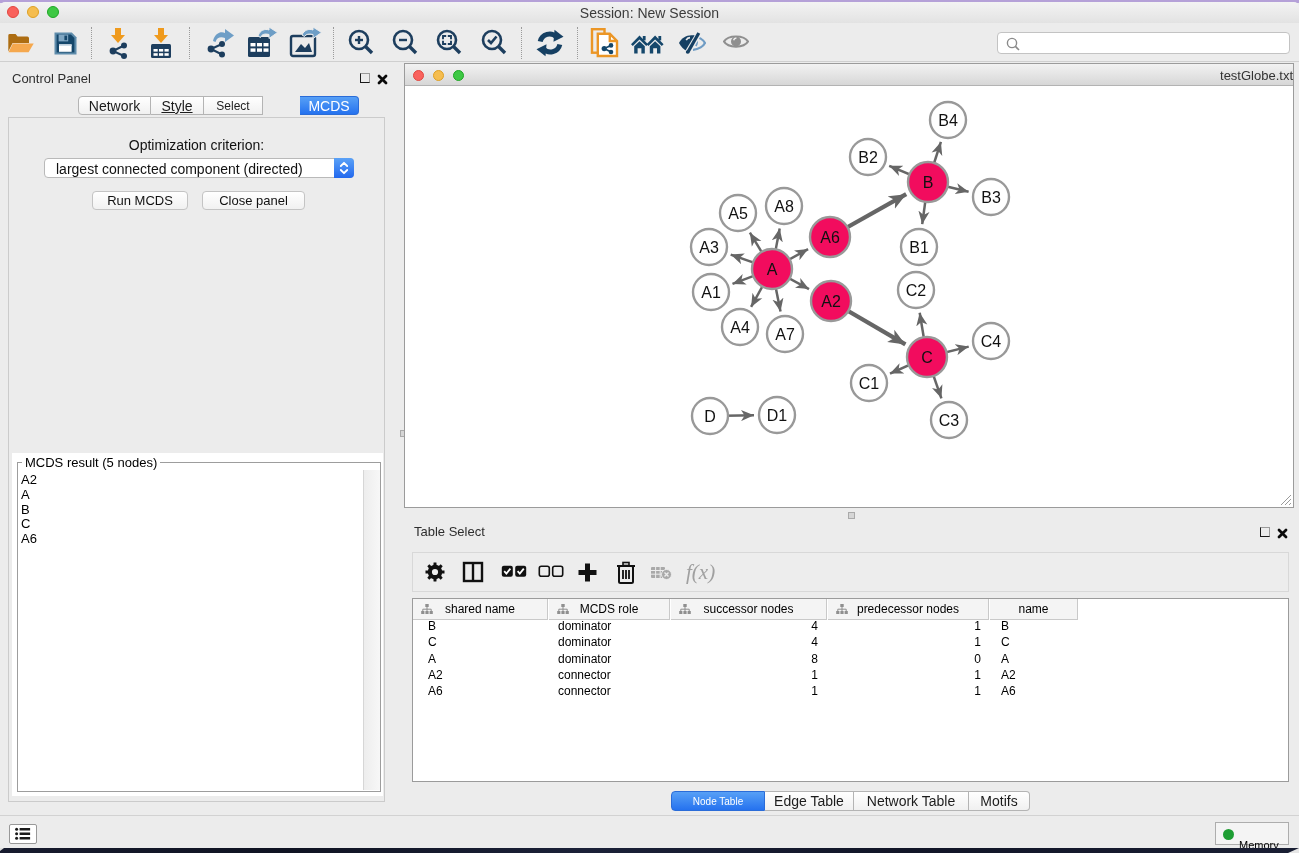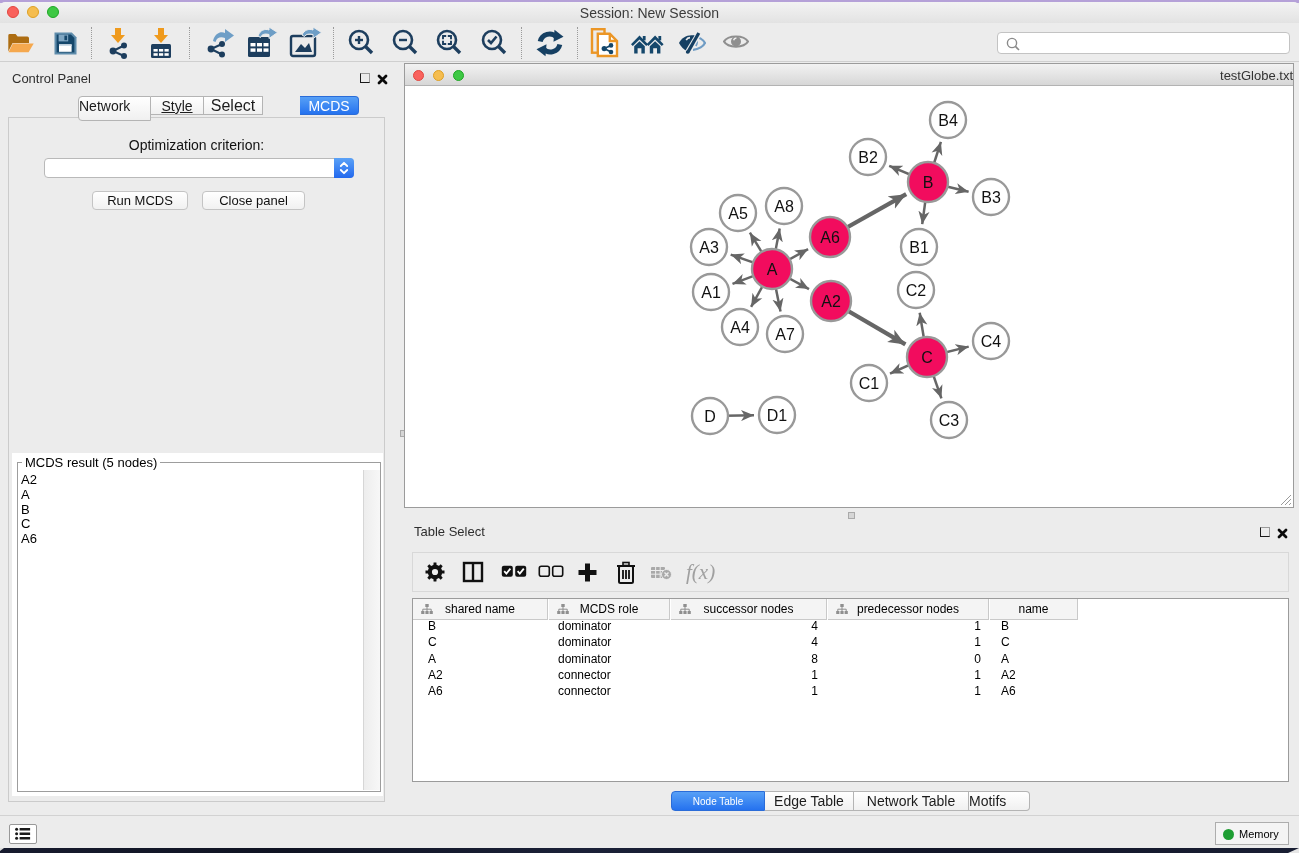--- a/index.html
+++ b/index.html
@@ -163,28 +163,29 @@
  </svg>
 </div>
 <div class="abs" style="left:12px;top:71px;font-size:13px;color:#2e2e2e;">Control Panel</div>
 <div class="abs" style="left:360px;top:73px;width:10px;height:10px;border:1.8px solid #1a1a1a;border-top-color:#9a9a9a;border-right-color:#9a9a9a;"></div>
 <svg class="abs" style="left:377px;top:74px;" width="11" height="11" viewBox="0 0 11 11">
  <path d="M2 2 L9 9 M9 2 L2 9" stroke="#0a0a0a" stroke-width="2.8" stroke-linecap="round"></path>
 </svg>
 <div class="abs" style="left:8px;top:117px;width:377px;height:685px;background:#ececec;border:1px solid #cbcbcb;"></div>
 
 <div class="abs" style="left:78px;top:96px;width:244px;height:19px;">
- <div class="abs" style="left:0;top:0;width:73px;height:25px;background:linear-gradient(#fff,#f0f0f0);border:1px solid #b4b4b4;border-radius:4px 0 0 4px;font-size:14px;color:#1c1c1c;line-height:18px;">Network</div>
+ <div class="abs" style="left:0;top:0;width:73px;height:19px;background:linear-gradient(#fff,#f0f0f0);border:1px solid #b4b4b4;border-radius:4px 0 0 4px;font-size:14px;color:#1c1c1c;text-align:center;line-height:18px;">Network</div>
  <div class="abs" style="left:73px;top:0;width:53px;height:19px;background:linear-gradient(#fff,#f0f0f0);border:1px solid #b4b4b4;border-left:none;font-size:14px;color:#1c1c1c;text-align:center;line-height:18px;text-decoration:underline;">Style</div>
- <div class="abs" style="left:126px;top:0;width:59px;height:19px;background:linear-gradient(#fff,#f0f0f0);border:1px solid #b4b4b4;border-left:none;font-size:16px;color:#1c1c1c;text-align:center;line-height:18px;">Select</div>
+ <div class="abs" style="left:126px;top:0;width:59px;height:19px;background:linear-gradient(#fff,#f0f0f0);border:1px solid #b4b4b4;border-left:none;font-size:12px;color:#1c1c1c;text-align:center;line-height:18px;">Select</div>
  <div class="abs" style="left:185px;top:0;width:59px;height:19px;background:linear-gradient(#57a0f6,#2572ef);border:1px solid #2a6cd8;border-left:none;border-radius:0 4px 4px 0;font-size:14px;color:#fff;text-align:center;line-height:18px;margin-left:37px;">MCDS</div>
 </div>
 
 <div class="abs" style="left:8px;top:137px;width:377px;text-align:center;font-size:14px;color:#111;">Optimization criterion:</div>
 <div class="abs" style="left:44px;top:158px;width:310px;height:20px;background:#fff;border:1px solid #b9b9b9;border-radius:4px;">
+ <div class="abs" style="left:11px;top:1px;font-size:14px;color:#111;line-height:18px;">largest connected component (directed)</div>
  <div class="abs" style="right:-1px;top:-1px;width:20px;height:20px;background:linear-gradient(#5ba2f7,#2268ee);border-radius:0 4px 4px 0;">
   <svg width="20" height="20" viewBox="0 0 20 20">
         <path d="M6.8 8 L10 4.8 L13.2 8 M6.8 12 L10 15.2 L13.2 12" fill="none" stroke="#fff" stroke-width="1.8" stroke-linejoin="round" stroke-linecap="round"></path>
       </svg>
  </div>
 </div>
 <div class="abs" style="left:92px;top:191px;width:96px;height:19px;background:linear-gradient(#fff,#f1f1f1);border:1px solid #c4c4c4;border-radius:4px;font-size:13px;color:#111;text-align:center;line-height:18px;">Run MCDS</div>
 <div class="abs" style="left:202px;top:191px;width:103px;height:19px;background:linear-gradient(#fff,#f1f1f1);border:1px solid #c4c4c4;border-radius:4px;font-size:13px;color:#111;text-align:center;line-height:18px;">Close panel</div>
 
 <div class="abs" style="left:12px;top:453px;width:371px;height:343px;background:#fff;"></div>
@@ -421,34 +422,34 @@
     <span class="abs" style="left:500px;top:1px;width:68px;text-align:right;">1</span>
     <span class="abs" style="left:588px;top:1px;">A6</span>
     </div>
     </div>
 </div>
 
 <div class="abs" style="left:671px;top:791px;width:360px;height:20px;">
  <div class="abs" style="left:0;top:0;width:94px;height:20px;background:linear-gradient(#57a0f6,#2572ef);border:1px solid #2a6cd8;border-radius:4px 0 0 4px;font-size:10px;color:#fff;text-align:center;line-height:19px;">Node Table</div>
  <div class="abs" style="left:94px;top:0;width:89px;height:20px;background:linear-gradient(#fff,#f0f0f0);border:1px solid #b4b4b4;border-left:none;font-size:14px;color:#1c1c1c;text-align:center;line-height:19px;">Edge Table</div>
  <div class="abs" style="left:183px;top:0;width:115px;height:20px;background:linear-gradient(#fff,#f0f0f0);border:1px solid #b4b4b4;border-left:none;font-size:14px;color:#1c1c1c;text-align:center;line-height:19px;">Network Table</div>
- <div class="abs" style="left:298px;top:0;width:61px;height:20px;background:linear-gradient(#fff,#f0f0f0);border:1px solid #b4b4b4;border-left:none;border-radius:0 4px 4px 0;font-size:14px;color:#1c1c1c;line-height:19px;">Motifs</div>
+ <div class="abs" style="left:298px;top:0;width:61px;height:20px;background:linear-gradient(#fff,#f0f0f0);border:1px solid #b4b4b4;border-left:none;border-radius:0 4px 4px 0;font-size:14px;color:#1c1c1c;text-align:center;line-height:19px;">Motifs</div>
 </div>
 
 <div class="abs" style="left:0;top:815px;width:1299px;height:33px;background:#ececec;border-top:1px solid #d2d2d2;"></div>
 <div class="abs" style="left:9px;top:824px;width:28px;height:20px;background:#fff;border:1.4px solid #989898;border-radius:2px;">
  <svg width="16" height="14" viewBox="0 0 16 14" style="margin:2px 0 0 5px;">
   <g fill="#1a1a1a">
         <circle cx="1.6" cy="2.2" r="1.5"></circle>
         <circle cx="1.6" cy="6.7" r="1.5"></circle>
         <circle cx="1.6" cy="11.2" r="1.5"></circle>
   <rect x="4.6" y="1" width="10.5" height="2.5"></rect>
         <rect x="4.6" y="5.5" width="10.5" height="2.5"></rect>
         <rect x="4.6" y="10" width="10.5" height="2.5"></rect>
       </g>
  </svg>
 </div>
 <div class="abs" style="left:1215px;top:822px;width:74px;height:23px;background:#f4f4f4;border:1px solid #adadad;">
  <div class="abs" style="left:7px;top:6px;width:11px;height:11px;border-radius:50%;background:#1e9e33;"></div>
- <div class="abs" style="left:23px;top:5px;font-size:11px;color:#000;text-align:right;">Memory</div>
+ <div class="abs" style="left:23px;top:16px;font-size:11px;color:#000;text-align:right;">Memory</div>
 </div>
 <div class="abs" style="left:0;top:848px;width:1299px;height:5px;background:linear-gradient(90deg,#171b2e,#0f1322 22%,#1b2138 45%,#111527 70%,#191e33);"></div>
 <div class="abs" style="left:1288px;top:848px;width:0;height:0;border-left:11px solid transparent;border-bottom:5px solid #e6e6e6;"></div>
 <div class="abs" style="left:0;top:848px;width:0;height:0;border-right:4px solid transparent;border-top:3px solid #dcdcdc;"></div>
 </body></html>

